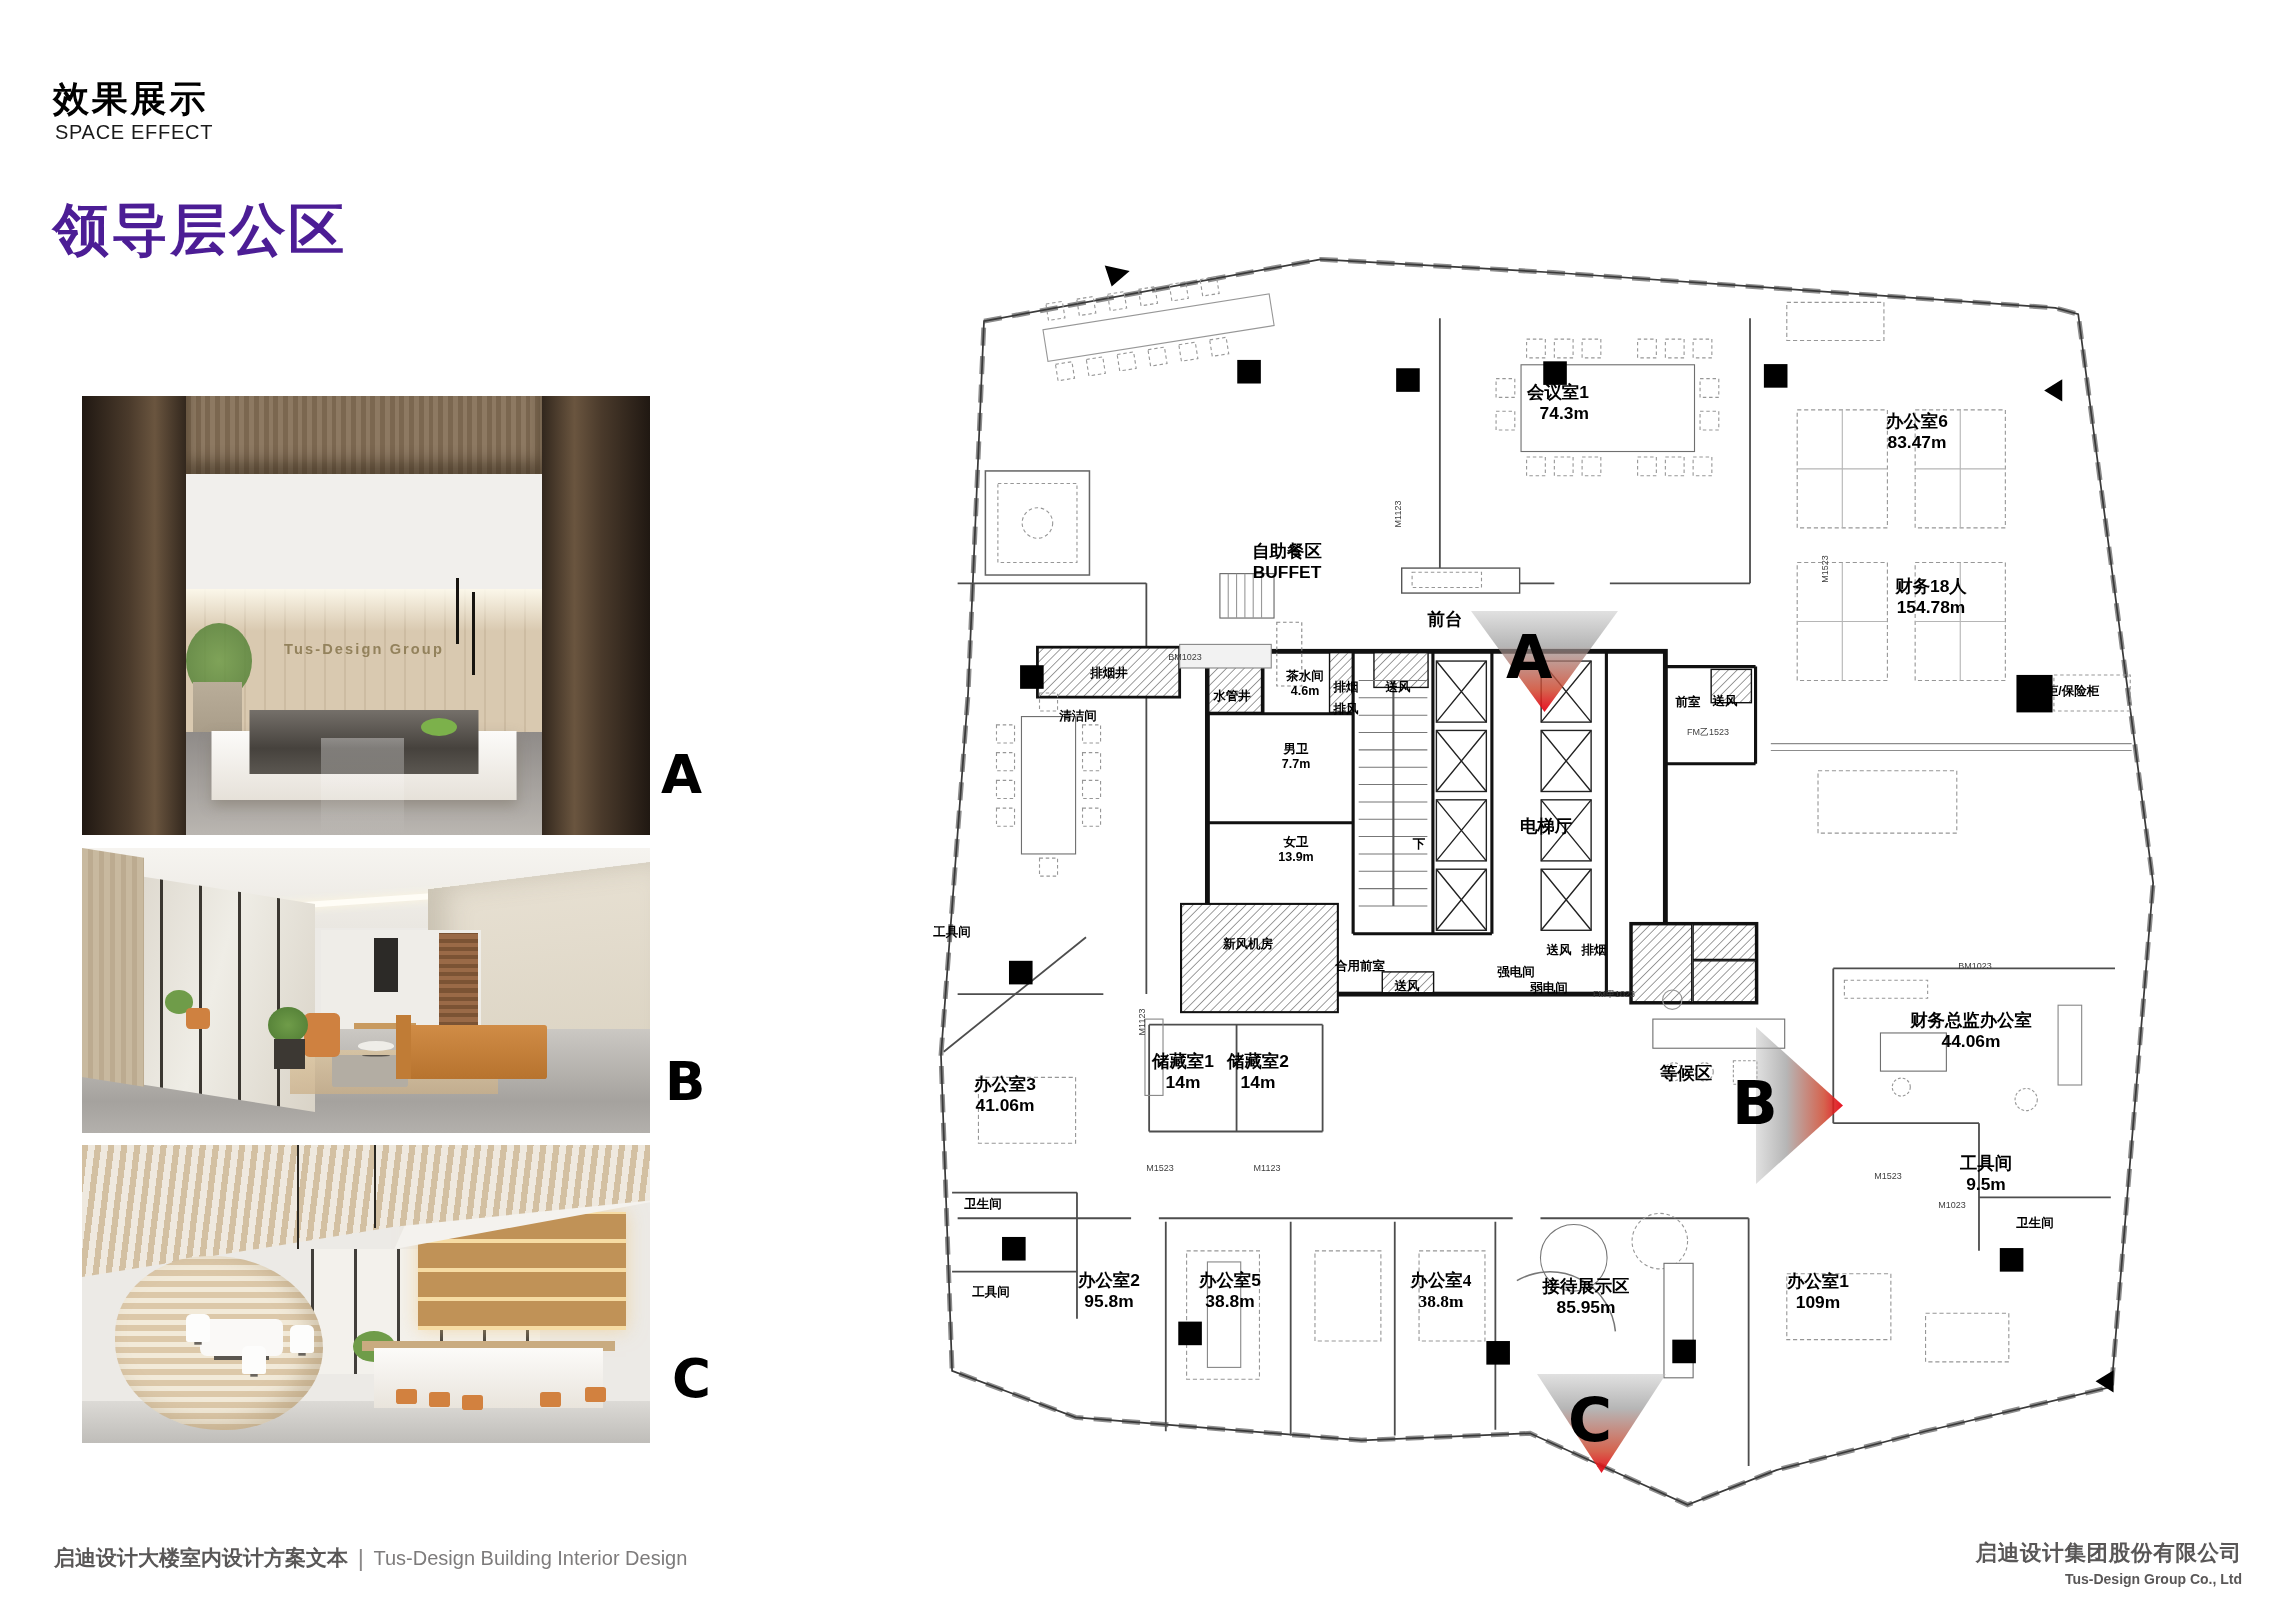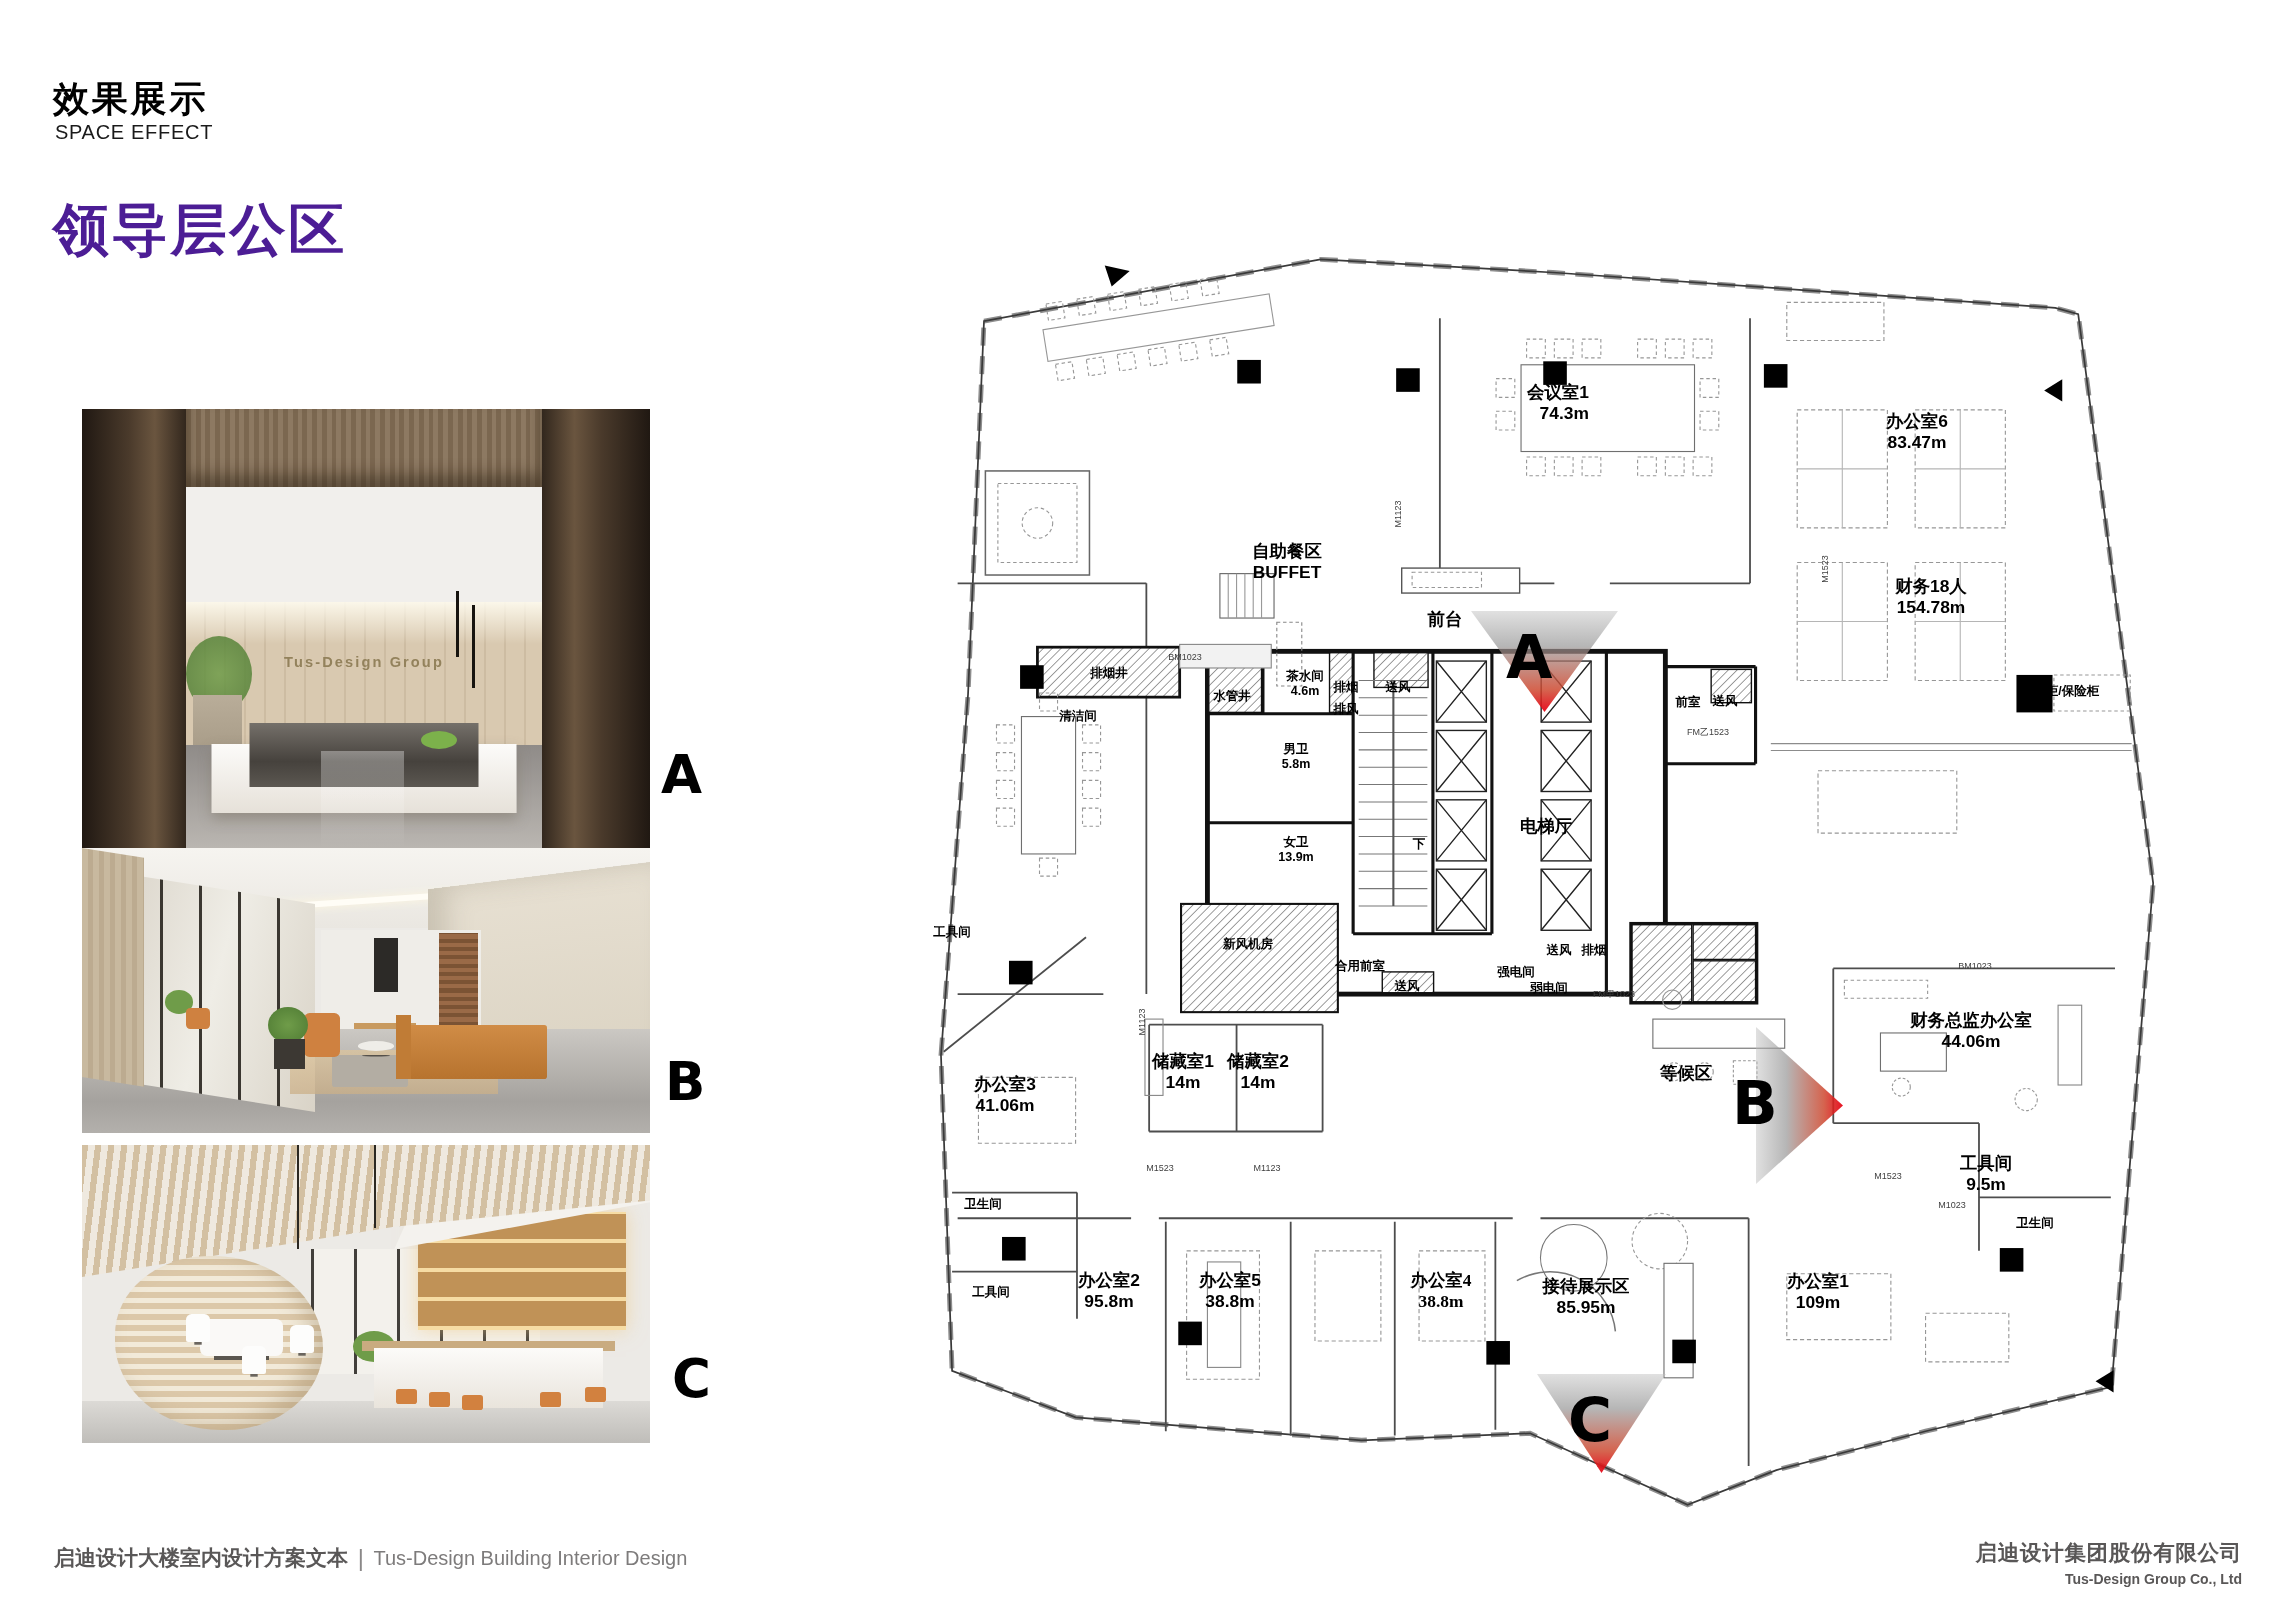--- a/index.html
+++ b/index.html
@@ -90,21 +90,21 @@
   .footer-right .cn{font-size:21.5px;font-weight:bold;letter-spacing:0.7px;}
   .footer-right .en{font-size:14px;font-weight:bold;margin-top:4.2px;}
 </style>
 </head>
 <body>
 
 <div class="title-cn">效果展示</div>
 <div class="title-en">SPACE EFFECT</div>
 <div class="section-cn">领导层公区</div>
 
-<div class="photo" style="top:396px;height:439px;margin-top:13px;">
+<div class="photo" style="top:396px;height:439px;">
   <div class="pa-beam"></div>
   <div class="pa-scene">
     <div class="pa-wall"></div>
     <div class="pa-glow"></div>
     <div class="pa-sign">Tus-Design Group</div>
     <div class="pa-tree"></div>
     <div class="pa-planter"></div>
     <div class="pa-pendant1"></div>
     <div class="pa-pendant2"></div>
     <div class="pa-floor"></div>
@@ -374,21 +374,21 @@
       <div class="rm" style="left: 1015px; top: 361px;">财务18人<span class="sub">154.78m</span></div>
       <div class="rm" style="left: 371px; top: 326px;">自助餐区<span class="sub">BUFFET</span></div>
       <div class="rm" style="left: 529px; top: 383px;">前台</div>
       <div class="rm sm" style="left: 193px; top: 437px;">排烟井</div>
       <div class="rm sm" style="left: 162px; top: 480px;">清洁间</div>
       <div class="rm sm" style="left: 316px; top: 460px;">水管井</div>
       <div class="rm sm" style="left: 389px; top: 448px;">茶水间<span class="sub">4.6m</span></div>
       <div class="rm sm" style="left: 430px; top: 451px;">排烟</div>
       <div class="rm sm" style="left: 430px; top: 473px;">排风</div>
       <div class="rm sm" style="left: 482px; top: 451px;">送风</div>
-      <div class="rm sm" style="left: 380px; top: 521px;">男卫<span class="sub">5.8m</span></div>
+      <div class="rm sm" style="left: 380px; top: 521px;">男卫<span class="sub">7.7m</span></div>
       <div class="rm sm" style="left: 380px; top: 614px;">女卫<span class="sub">13.9m</span></div>
       <div class="rm" style="left: 630px; top: 590px;">电梯厅</div>
       <div class="rm sm" style="left: 503px; top: 608px;">下</div>
       <div class="rm sm" style="left: 444px; top: 730px;">合用前室</div>
       <div class="rm sm" style="left: 332px; top: 708px;">新风机房</div>
       <div class="rm sm" style="left: 491px; top: 750px;">送风</div>
       <div class="rm sm" style="left: 600px; top: 716px; margin-top: 20px;">强电间</div>
       <div class="rm sm" style="left: 643px; top: 714px;">送风</div>
       <div class="rm sm" style="left: 678px; top: 714px;">排烟</div>
       <div class="rm sm" style="left: 633px; top: 740px; margin-top: 12px;">弱电间</div>

